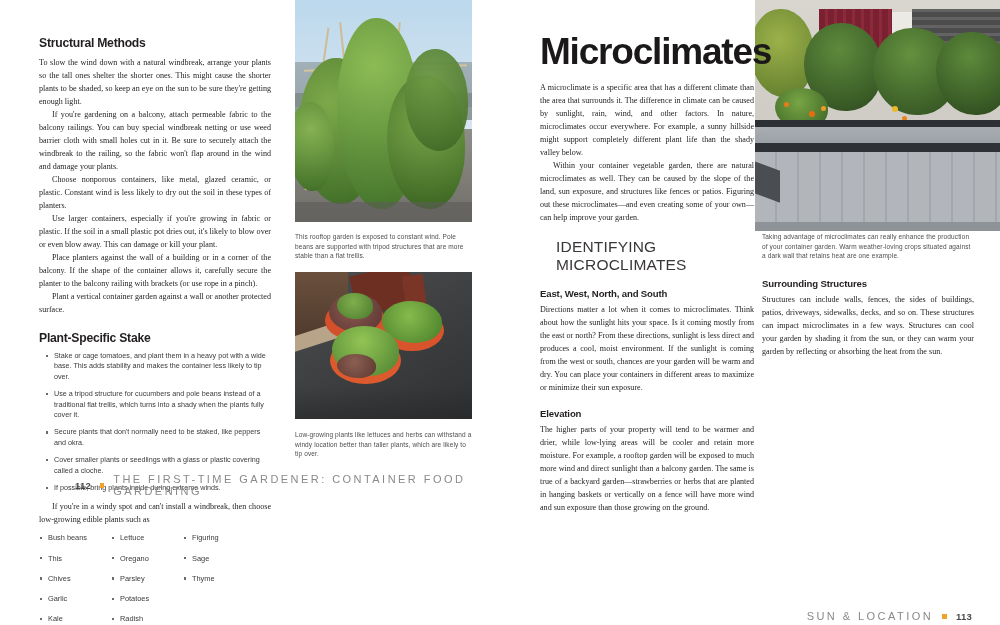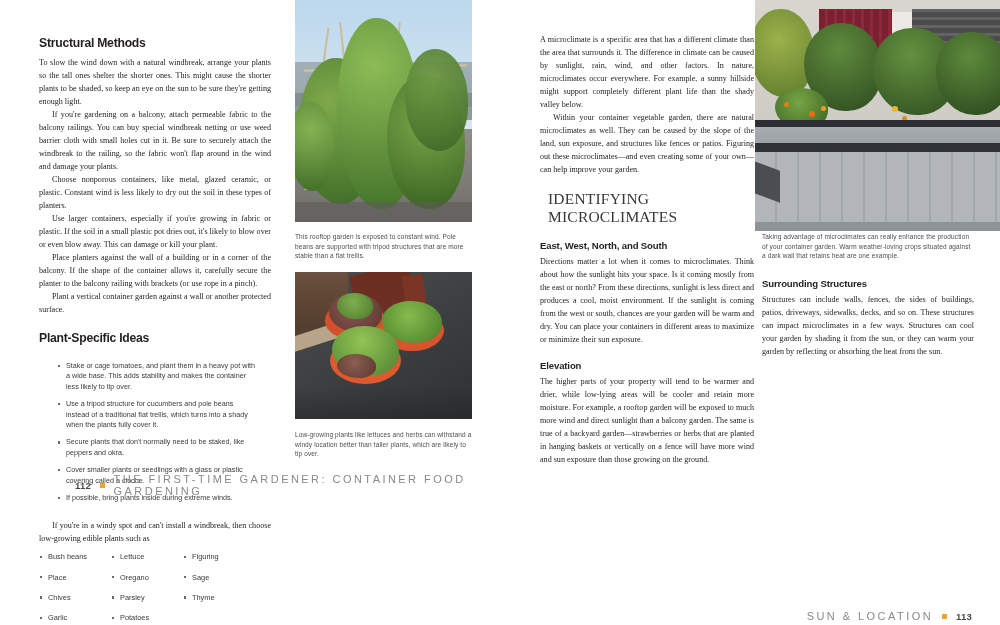--- a/index.html
+++ b/index.html
@@ -50,53 +50,53 @@
   }
   h3.sub-head {
     font-family: "Liberation Sans", sans-serif;
     font-weight: bold;
     font-size: 9.6px;
     letter-spacing: -0.15px;
     color: #231f20;
     margin: 0 0 4px 0;
   }
   h3.chapter-head {
-    font-family: Liberation Serif, serif;
+    font-family: Liberation Sans, sans-serif;
     font-weight: normal;
     font-size: 15.5px;
     letter-spacing: 0.2px;
     color: #3a3638;
-    margin: 0 0 6px 8px;
+    margin: 0 0 6px 16px;
   }
   h1.big-title {
     font-family: "Liberation Sans", sans-serif;
     font-weight: bold;
     font-size: 37px;
     letter-spacing: -1.2px;
     color: #1b1819;
     margin: 0 0 11px 0;
     line-height: 1.0;
   }
 
   
   .left-page {
     position: absolute;
     left: 0; top: 0;
-    width: 500px; height: 500px; padding-left: 28px;
+    width: 500px; height: 500px;
   }
   .lp-col {
     position: absolute;
     left: 39px;
     top: 36px;
     width: 232px;
   }
 
   ul.bullets {
     list-style: none;
-    margin: 16px;
+    margin: 4px;
     padding: 0;
     font-family: "Liberation Sans", sans-serif;
     font-size: 7.2px;
     line-height: 10.4px;
     color: #3c3839;
   }
   ul.bullets li {
     position: relative;
     padding-left: 11px;
     margin-bottom: 7px;
@@ -219,38 +219,38 @@
 
       <div class="serif-body">
         <p>To slow the wind down with a natural windbreak, arrange your plants so the tall ones shelter the shorter ones. This might cause the shorter plants to be shaded, so keep an eye on the sun to be sure they're getting enough light.</p>
         <p class="indent">If you're gardening on a balcony, attach permeable fabric to the balcony railings. You can buy special windbreak netting or use weed barrier cloth with small holes cut in it. Be sure to securely attach the windbreak to the railing, so the fabric won't flap around in the wind and damage your plants.</p>
         <p class="indent">Choose nonporous containers, like metal, glazed ceramic, or plastic. Constant wind is less likely to dry out the soil in these types of planters.</p>
         <p class="indent">Use larger containers, especially if you're growing in fabric or plastic. If the soil in a small plastic pot dries out, it's likely to blow over or even blow away. This can damage or kill your plant.</p>
         <p class="indent">Place planters against the wall of a building or in a corner of the balcony. If the shape of the container allows it, carefully secure the planter to the balcony railing with brackets (or use rope in a pinch).</p>
         <p class="indent">Plant a vertical container garden against a wall or another protected surface.</p>
       </div>
 
-      <h2 class="section-head" style="margin-top:15px;">Plant-Specific Ideas</h2>
+      <h2 class="section-head" style="margin-top:15px;">Plant-Specific Stake</h2>
 
       <ul class="bullets">
         <li>Stake or cage tomatoes, and plant them in a heavy pot with a wide base. This adds stability and makes the container less likely to tip over.</li>
         <li>Use a tripod structure for cucumbers and pole beans instead of a traditional flat trellis, which turns into a shady when the plants fully cover it.</li>
         <li>Secure plants that don't normally need to be staked, like peppers and okra.</li>
         <li>Cover smaller plants or seedlings with a glass or plastic covering called a cloche.</li>
         <li>If possible, bring plants inside during extreme winds.</li>
       </ul>
 
       <div class="serif-body" style="margin-top:4px;">
         <p class="indent">If you're in a windy spot and can't install a windbreak, then choose low-growing edible plants such as</p>
       </div>
 
       <div class="plant-columns">
         <ul class="pc-1">
           <li>Bush beans</li>
-          <li>Place</li>
+          <li>This</li>
           <li>Chives</li>
           <li>Garlic</li>
           <li>Kale</li>
         </ul>
         <ul class="pc-2">
           <li>Lettuce</li>
           <li>Oregano</li>
           <li>Parsley</li>
           <li>Potatoes</li>
           <li>Radish</li>
@@ -335,20 +335,21 @@
       <div class="layer" style="left:60%;top:50%;width:5px;height:5px;border-radius:50%;background:#e9841a;"></div>
       <div class="layer" style="left:0;top:52%;right:0;height:3%;background:#2c2f33;"></div>
       <div class="layer" style="left:0;top:55%;right:0;height:8%;background:linear-gradient(#a9adb2,#9aa0a6);"></div>
       <div class="layer" style="left:0;top:62%;right:0;height:4%;background:#2e3237;"></div>
       <div class="layer" style="left:0;top:66%;right:0;bottom:0;background:repeating-linear-gradient(90deg,#b2b6bb 0 20px,#a2a7ad 20px 22px);"></div>
       <div class="layer" style="left:0;top:72%;width:10%;height:14%;background:#4a4e53;transform:skewY(20deg);"></div>
       <div class="layer" style="left:0;bottom:0;right:0;height:4%;background:#8e9398;"></div>
     </div>
 
     <div class="rp-col-a">
+      <h1 class="big-title">Microclimates</h1>
 
       <div class="serif-body">
         <p>A microclimate is a specific area that has a different climate than the area that surrounds it. The difference in climate can be caused by sunlight, rain, wind, and other factors. In nature, microclimates occur everywhere. For example, a sunny hillside might support completely different plant life than the shady valley below.</p>
         <p class="indent">Within your container vegetable garden, there are natural microclimates as well. They can be caused by the slope of the land, sun exposure, and structures like fences or patios. Figuring out these microclimates—and even creating some of your own—can help improve your garden.</p>
       </div>
 
       <h3 class="chapter-head" style="margin-top:14px;">IDENTIFYING MICROCLIMATES</h3>
 
 
       <h3 class="sub-head" style="margin-top:14px;">East, West, North, and South</h3>

